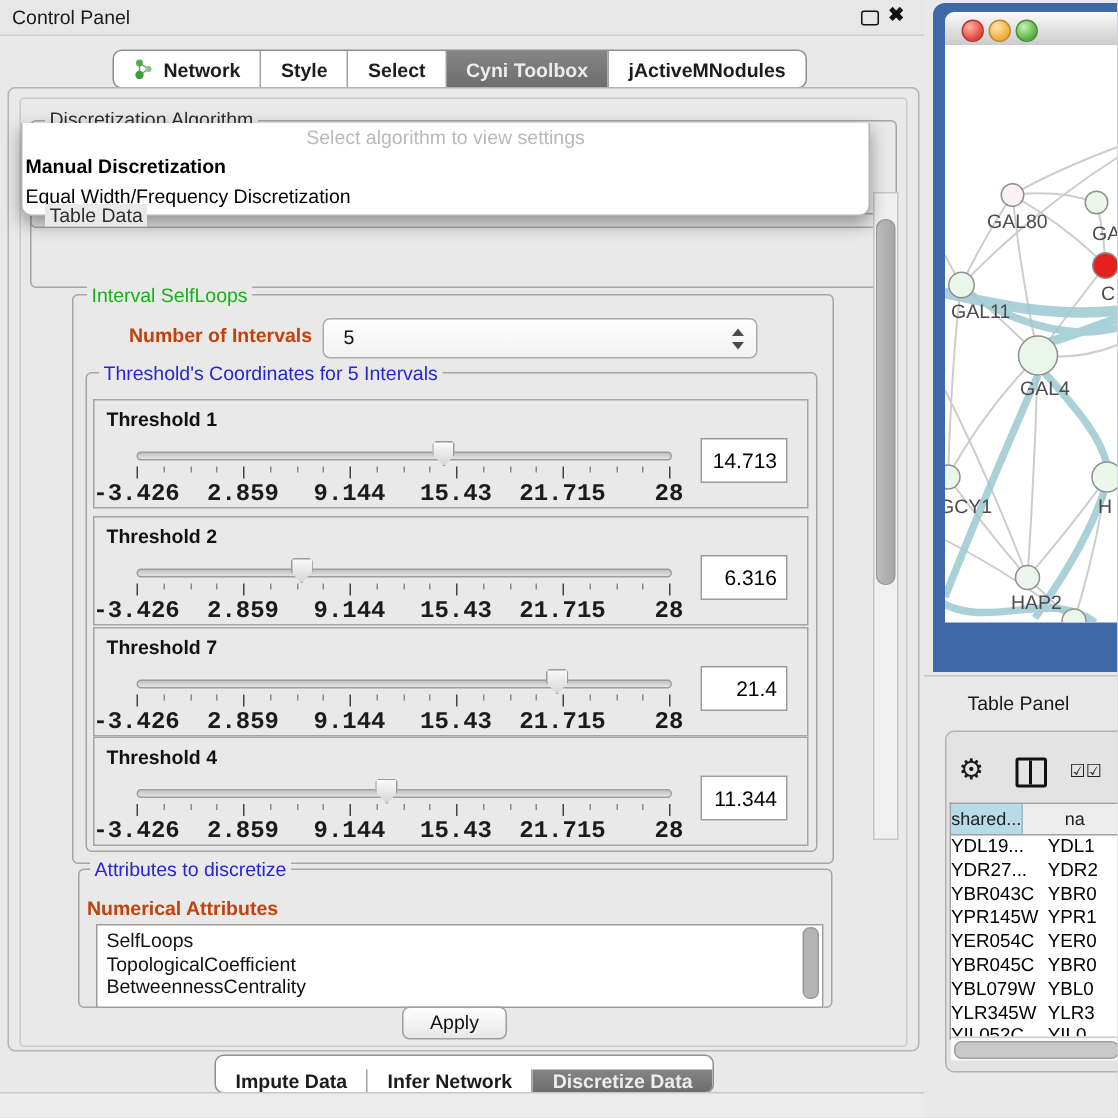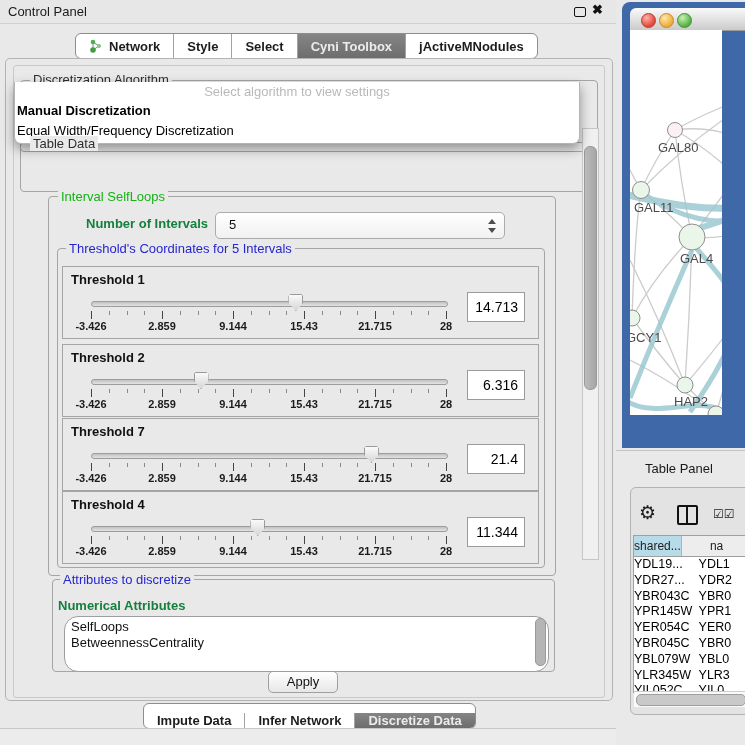--- a/index.html
+++ b/index.html
@@ -57,21 +57,21 @@
   .threshold-panel{left:62px;width:475px;height:71px;border:1px solid #a5a5a5;background:#e9e9e9;}
   .tp-label{position:absolute;left:8px;top:5px;font-size:13px;font-weight:bold;color:#111;}
   .tp-track{position:absolute;left:28px;top:34px;width:355px;height:4px;border:1px solid #9c9c9c;border-radius:3px;
     background:linear-gradient(#c2c2c2,#e3e3e3);}
   .tp-thumb{position:absolute;top:27px;width:15px;height:17px;background:linear-gradient(#fcfcfc,#d4d4d4);
     clip-path:polygon(14% 0,86% 0,100% 12%,100% 52%,50% 100%,0 52%,0 12%);
     box-shadow:inset 0 0 0 1px #9a9a9a;z-index:2;}
   .tp-ticks{position:absolute;left:28px;top:44px;width:355px;height:9px;}
   .tp-ticks .tk{position:absolute;top:0;width:1px;background:#666;}
   .tp-ticklabels{position:absolute;left:28px;top:53px;width:355px;height:12px;}
-  .tp-ticklabels span{position:absolute;transform:translateX(-50%);font-size:11px;font-weight:600;color:#1b1b1b;white-space:nowrap;}
+  .tp-ticklabels span{position:absolute;transform:translateX(-50%);font-size:16px;font-weight:600;color:#1b1b1b;white-space:nowrap;font-family:Liberation Mono, monospace;}
   .tp-value{position:absolute;right:13px;top:25px;width:50px;height:28px;background:#fff;border:1px solid #9b9b9b;
     font-size:14px;line-height:28px;text-align:right;padding-right:6px;color:#000;}
 
   
   .attr-list{left:64px;top:616px;width:483px;height:52px;background:#fff;border:1px solid #9e9e9e;overflow:hidden;}
   .attr-list .item{font-size:13px;line-height:15.5px;padding-left:6px;color:#111;}
   .attr-scroll{left:535px;top:618px;width:10px;height:48px;}
   .attr-scroll .thumb{width:9px;height:46px;border-radius:5px;background:#b5b5b5;border:1px solid #9a9a9a;}
 
   .apply-btn{left:268px;top:671px;width:68px;height:20px;background:linear-gradient(#ffffff,#e7e7e7);
@@ -80,42 +80,42 @@
   .bottom-line{left:0;top:728px;width:616px;height:17px;border-top:1px solid #c9c9c9;background:#ececec;}
 
   
   .netwin{left:622px;top:2px;width:123px;height:446px;background:#3e68a8;border-radius:8px 0 0 0;}
   .net-titlebar{left:630px;top:8px;width:115px;height:22px;background:linear-gradient(#fafafa,#cbcbcb);
     border-radius:6px 0 0 0;border-bottom:1px solid #9a9a9a;}
   .light{position:absolute;top:5px;width:13px;height:13px;border-radius:50%;}
   .light.red{left:11px;background:radial-gradient(circle at 35% 30%,#ffb3a6,#e2453a 70%);border:1px solid #b5392f;}
   .light.yellow{left:29px;background:radial-gradient(circle at 35% 30%,#ffe6ab,#efac37 70%);border:1px solid #c08a2e;}
   .light.green{left:47px;background:radial-gradient(circle at 35% 30%,#c8f2b4,#53b140 70%);border:1px solid #44913a;}
-  .net-canvas{left:630px;top:30px;width:92px;height:385px;background:#fff;overflow:hidden;}
+  .net-canvas{left:630px;top:30px;width:115px;height:385px;background:#fff;overflow:hidden;}
 
   
   .tp-divider{left:616px;top:450px;width:129px;height:1px;background:#c4c4c4;}
   .tablepanel-title{left:645px;top:461px;font-size:13px;color:#1a1a1a;}
   .tablepanel{left:630px;top:487px;width:120px;height:226px;border:1px solid #b2b2b2;border-radius:6px;background:#e3e3e3;}
   .gear-ico{left:639px;top:501px;font-size:19px;color:#1b1b1b;}
   .split-ico{left:677px;top:505px;width:17px;height:16px;border:2px solid #111;border-radius:2px;}
   .split-ico::after{content:"";position:absolute;left:7px;top:0;width:2px;height:16px;background:#111;}
   .check-ico{left:713px;top:507px;font-size:12px;color:#222;letter-spacing:0px;}
   .datatable{left:633px;top:535px;width:115px;height:156px;background:#fff;border:1px solid #a0a0a0;border-right:none;overflow:hidden;}
   .dt-header{display:flex;height:20px;border-bottom:1px solid #9f9f9f;font-size:12px;}
   .dt-h1{width:72px;background:#b7dbe8;border-right:1px solid #9fb9c4;text-align:center;line-height:20px;color:#222;}
   .dt-h2{width:60px;background:#ededed;line-height:20px;padding-left:28px;color:#222;}
   .dt-rows{height:134px;overflow:hidden;}
   .dt-row{display:flex;height:15.8px;font-size:12.5px;color:#000;}
   .dt-c1{width:72px;padding-left:0;box-sizing:border-box;white-space:nowrap;overflow:hidden;}
   .dt-c2{width:60px;padding-left:4px;white-space:nowrap;overflow:hidden;}
   .hscroll{left:634px;top:691px;width:111px;height:15px;background:#fafafa;border-top:1px solid #ccc;}
   .hscroll .thumb{position:absolute;left:2px;top:2px;width:108px;height:10px;background:#c9c9c9;border:1px solid #9f9f9f;border-radius:5px;}
 
-  .bold13{font-size:13px;font-weight:bold;color:#15803d;}
+  .bold13{font-size:13px;font-weight:bold;color:#c2410c;}
 </style>
 </head>
 <body>
 
 <div class="screen">
 
   <div class="abs cp-header"></div>
   <div class="abs cp-title">Control Panel</div>
   <div class="abs float-btn"></div>
   <div class="abs close-btn">✖</div>
@@ -326,22 +326,23 @@
         <span style="left: 60%;">15.43</span>
         <span style="left: 80%;">21.715</span>
         <span style="left: 100%;">28</span>
       </div>
     <div class="tp-value">11.344</div>
   </div>
 
   <div class="abs groupbox" style="left:52px;top:579px;width:501px;height:91px;"></div>
   <div class="gtitle g-blue" style="left:60px;top:572px;">Attributes to discretize</div>
   <div class="abs bold13" style="left:58px;top:598px;">Numerical Attributes</div>
-  <div class="abs attr-list" id="attr-list" style="padding-top: 2px; border-radius: 14px;">
+  <div class="abs attr-list" id="attr-list" style="padding-top: 2px;">
       <div class="item">SelfLoops</div>
+      <div class="item">TopologicalCoefficient</div>
       <div class="item">BetweennessCentrality</div>
     </div>
   <div class="abs attr-scroll">
       <div class="thumb"></div>
     </div>
 
   <div class="abs apply-btn">Apply</div>
 
   <div class="abs tabgroup" style="left:143px;top:703px;align-items:flex-end;">
     <div class="tab">

